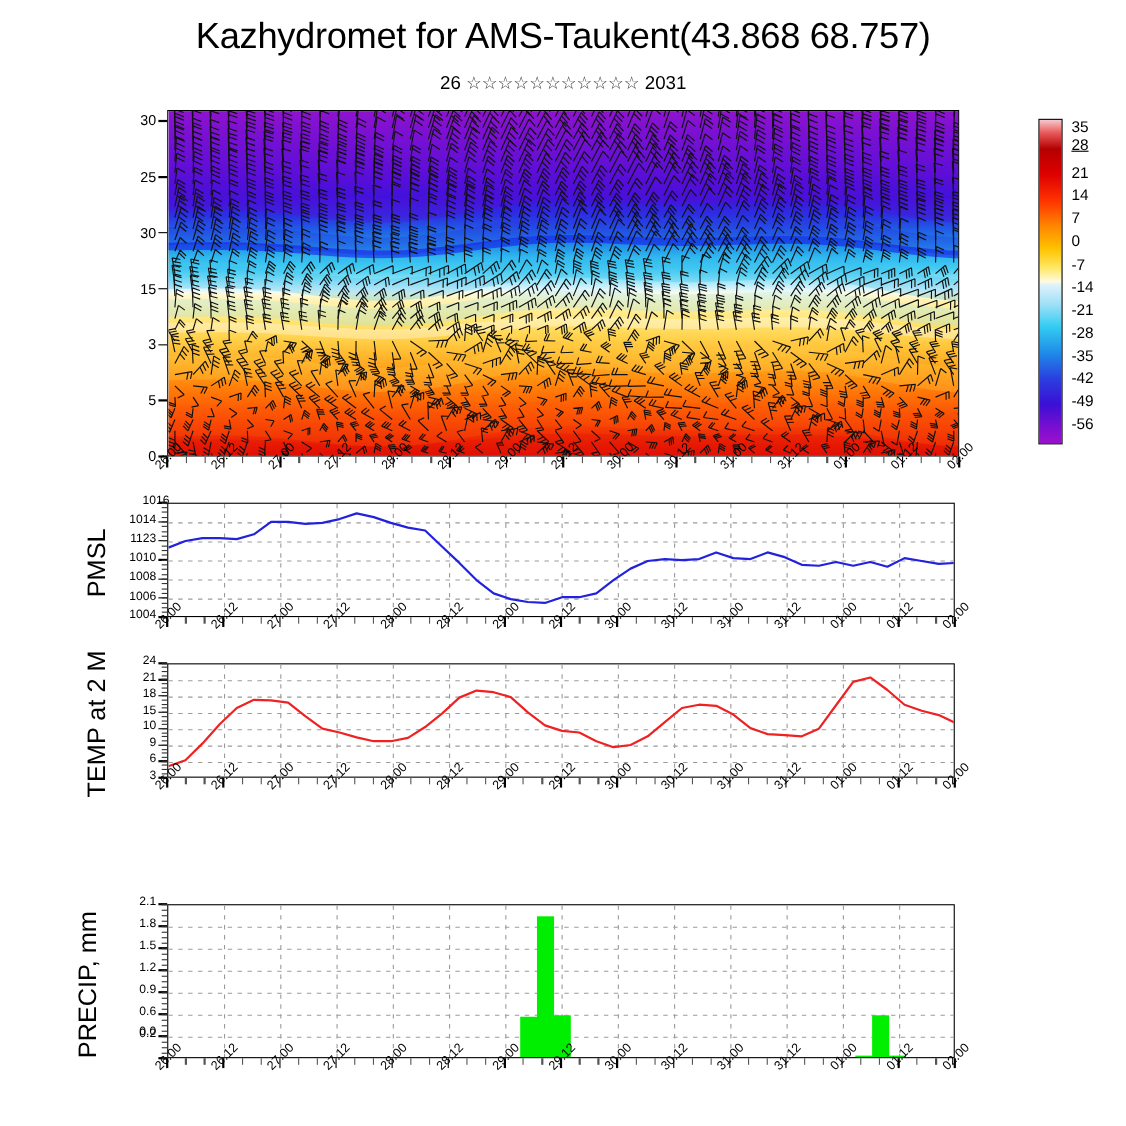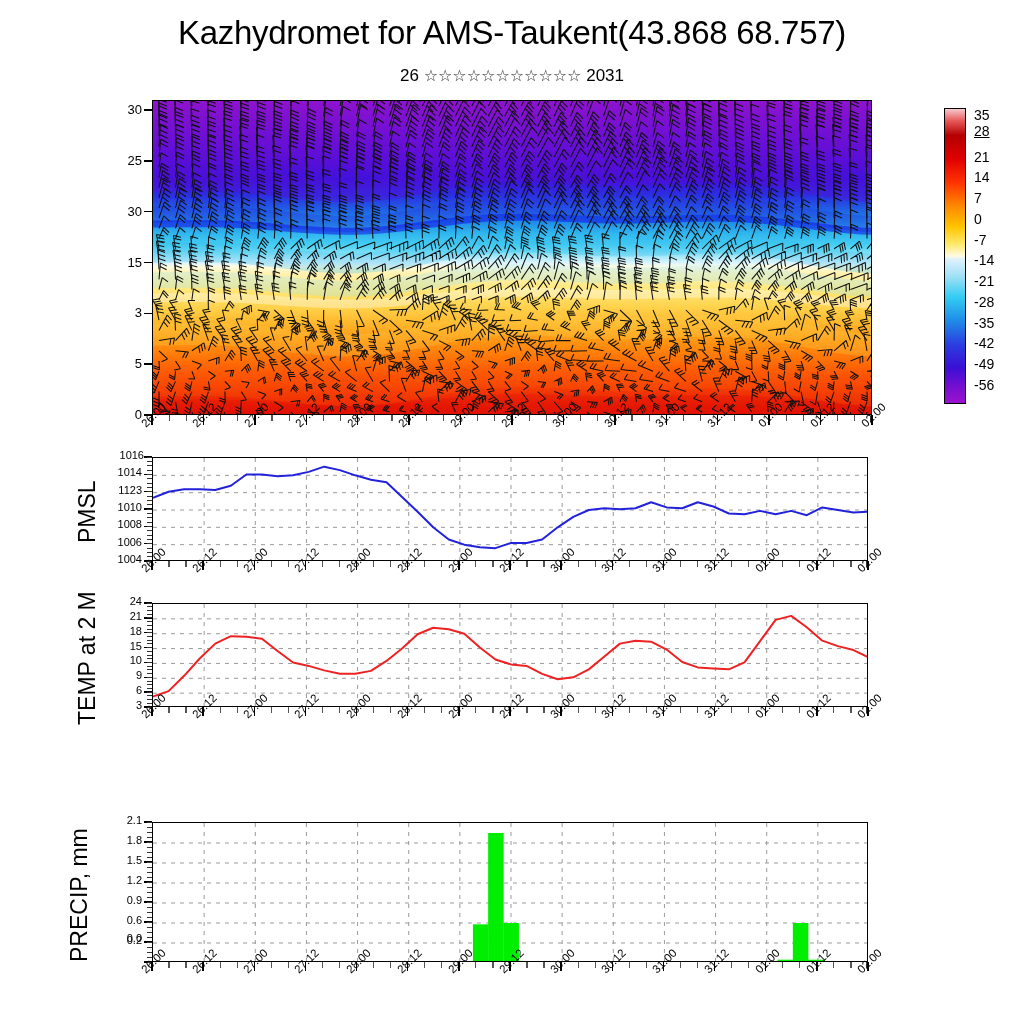--- a/index.html
+++ b/index.html
@@ -1589,21 +1589,21 @@
         <div class="ylab small" style="left: 86px; top: 536.667px; width: 56px;">1006</div>
         <div class="ytick" style="left: 144px; top: 525.633px; width: 8px;"></div>
         <div class="ylab small" style="left: 86px; top: 519.333px; width: 56px;">1008</div>
         <div class="ytick" style="left: 144px; top: 508.3px; width: 8px;"></div>
         <div class="ylab small" style="left: 86px; top: 502px; width: 56px;">1010</div>
         <div class="ytick" style="left: 144px; top: 490.967px; width: 8px;"></div>
         <div class="ylab small" style="left: 86px; top: 484.667px; width: 56px;">1123</div>
         <div class="ytick" style="left: 144px; top: 473.633px; width: 8px;"></div>
         <div class="ylab small" style="left: 86px; top: 467.333px; width: 56px;">1014</div>
         <div class="ytick" style="left: 144px; top: 456.3px; width: 8px;"></div>
-        <div class="ylab small" style="left: 88px; top: 450px; width: 56px;">1016</div>
+        <div class="ylab small" style="left: 98px; top: 450px; width: 56px;">1016</div>
         <div class="ytick minor" style="left: 147px; top: 560.5px; width: 5px;"></div>
         <div class="ytick minor" style="left: 147px; top: 556.167px; width: 5px;"></div>
         <div class="ytick minor" style="left: 147px; top: 551.833px; width: 5px;"></div>
         <div class="ytick minor" style="left: 147px; top: 547.5px; width: 5px;"></div>
         <div class="ytick minor" style="left: 147px; top: 543.167px; width: 5px;"></div>
         <div class="ytick minor" style="left: 147px; top: 538.833px; width: 5px;"></div>
         <div class="ytick minor" style="left: 147px; top: 534.5px; width: 5px;"></div>
         <div class="ytick minor" style="left: 147px; top: 530.167px; width: 5px;"></div>
         <div class="ytick minor" style="left: 147px; top: 525.833px; width: 5px;"></div>
         <div class="ytick minor" style="left: 147px; top: 521.5px; width: 5px;"></div>

